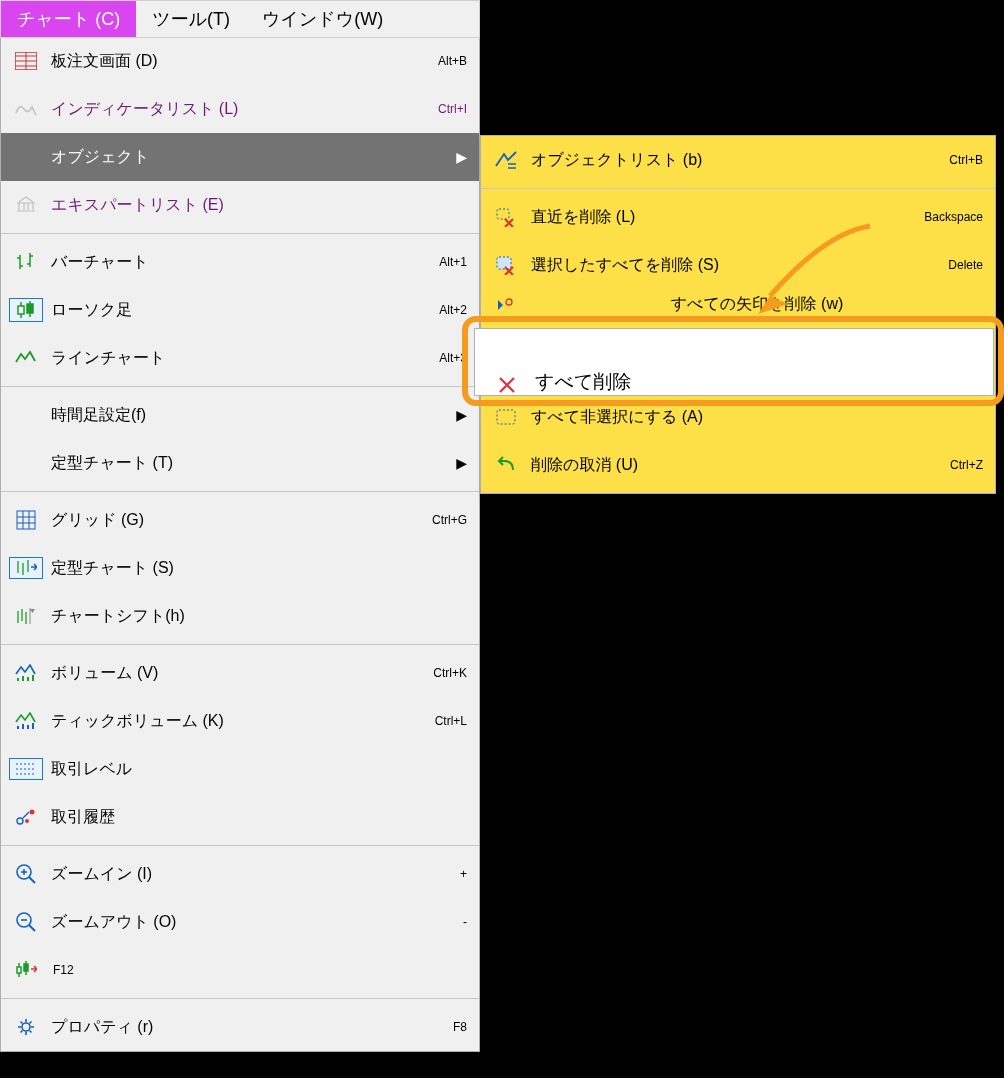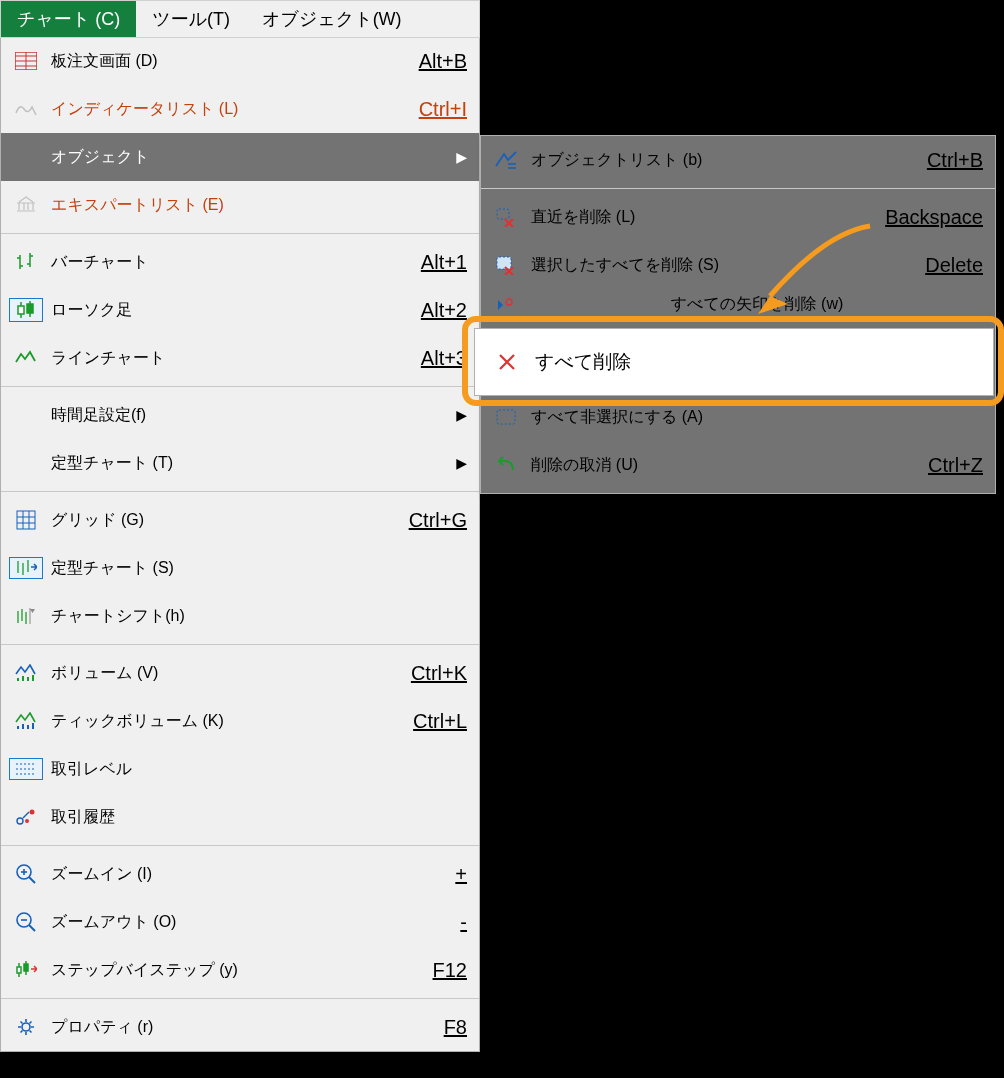--- a/index.html
+++ b/index.html
@@ -20,21 +20,21 @@
     display: flex;
     border: 1px solid #d0d0d0;
     z-index: 10;
   }
   .menubar-item {
     padding: 6px 16px;
     cursor: default;
     font-size: 18px;
   }
   .menubar-item.active {
-    background: #15803d;
+    background: #d946ef;
     color: #fff;
   }
   .dropdown {
     position: absolute;
     top: 36px; left: 0;
     width: 480px;
     background: #f0f0f0;
     border: 1px solid #b0b0b0;
     box-shadow: 3px 3px 6px rgba(0,0,0,0.25);
     z-index: 5;
@@ -44,55 +44,54 @@
     align-items: center;
     height: 48px;
     padding: 0 12px 0 8px;
     cursor: default;
   }
   .menu-row.highlighted {
     background: #737373;
     color: #fff;
   }
   .menu-row.disabled {
-    color: #c2410c;
+    color: #701a75;
   }
   .menu-icon {
     width: 34px;
     display: flex;
     align-items: center;
     justify-content: center;
     flex-shrink: 0;
   }
   .menu-label {
     flex: 1;
     padding-left: 8px;
     font-size: 16px;
     white-space: nowrap;
   }
   .menu-shortcut {
-    font-size: 20px;
+    font-size: 12px;
     padding-left: 10px;
-    text-decoration: underline;
   }
   .menu-arrow {
     font-size: 14px;
     padding-left: 10px;
   }
   .sep {
     height: 1px;
     background: #c8c8c8;
     margin: 4px 0;
   }
   .submenu {
     position: absolute;
     top: 135px;
     left: 480px;
     width: 516px;
-    background: #737373;
+    background: #fde047;
     border: 1px solid #b0b0b0;
     box-shadow: 3px 3px 6px rgba(0,0,0,0.25);
     z-index: 6;
     padding-bottom: 4px;
   }
   .submenu .menu-row { height: 48px; }
   .highlight-box {
     position: absolute;
     border: 6px solid #f59b1f;
     border-radius: 14px;
@@ -112,21 +111,21 @@
     pointer-events: none;
   }
   svg { display: block; }
 </style>
 </head>
 <body>
 
 <div class="menubar">
   <div class="menubar-item active"><span>チャート (C)</span></div>
   <div class="menubar-item"><span>ツール(T)</span></div>
-  <div class="menubar-item"><span>オブジェクト(W)</span></div>
+  <div class="menubar-item"><span>ウインドウ(W)</span></div>
 </div>
 
 <div class="dropdown">
 
   <div class="menu-row">
     <span class="menu-icon">
       <svg width="22" height="18">
           <rect x="0" y="0" width="22" height="18" fill="none" stroke="#c33" stroke-width="1.5"></rect>
           <line x1="0" y1="4" x2="22" y2="4" stroke="#c33"></line>
           <line x1="0" y1="9" x2="22" y2="9" stroke="#c33"></line>
@@ -359,21 +358,20 @@
       <svg width="22" height="20">
           <g stroke="#1a9b2a" stroke-width="1.5">
             <line x1="4" y1="3" x2="4" y2="17"></line>
             <rect x="2" y="7" width="4" height="6" fill="#fff"></rect>
             <line x1="11" y1="1" x2="11" y2="15"></line>
             <rect x="9" y="4" width="4" height="7" fill="#1a9b2a"></rect>
           </g>
           <path d="M16 9 L21 9 M19 6 L22 9 L19 12" stroke="#d33" stroke-width="1.5" fill="none"></path>
         </svg>
     </span>
-    <span class="menu-label">ステップバイステップ (y)</span>
     <span class="menu-shortcut">F12</span>
   </div>
 
   <div class="sep"></div>
 
   <div class="menu-row">
     <span class="menu-icon">
       <svg width="22" height="22">
           <g fill="none" stroke="#1560bd" stroke-width="1.6">
             <circle cx="11" cy="11" r="4"></circle>
@@ -450,21 +448,21 @@
       <svg width="22" height="18">
           <path d="M18 14 Q18 5 9 5 L5 5 M8 1 L4 5 L8 9" fill="none" stroke="#1a9b2a" stroke-width="2"></path>
         </svg>
     </span>
     <span class="menu-label">削除の取消 (U)</span>
     <span class="menu-shortcut">Ctrl+Z</span>
   </div>
 
 </div>
 
-<div class="highlight-inner" style="top:328px;left:474px;width:520px;height:68px;display:flex;align-items:center;padding:0 12px 0 8px;">
+<div class="highlight-inner" style="top:328px;left:474px;width:520px;height:68px;display:flex;align-items:flex-end;padding:0 12px 0 8px;">
   <span class="menu-icon" style="width:34px;display:flex;justify-content:center;padding-left:14px;">
     <svg width="20" height="20">
         <path d="M3 3 L17 17 M17 3 L3 17" stroke="#d33" stroke-width="2.2"></path>
       </svg>
   </span>
   <span class="menu-label" style="font-size:19px;padding-left:18px;">すべて削除</span>
 </div>
 
 <div class="highlight-box" style="top:316px;left:462px;width:542px;height:90px;"></div>
 

